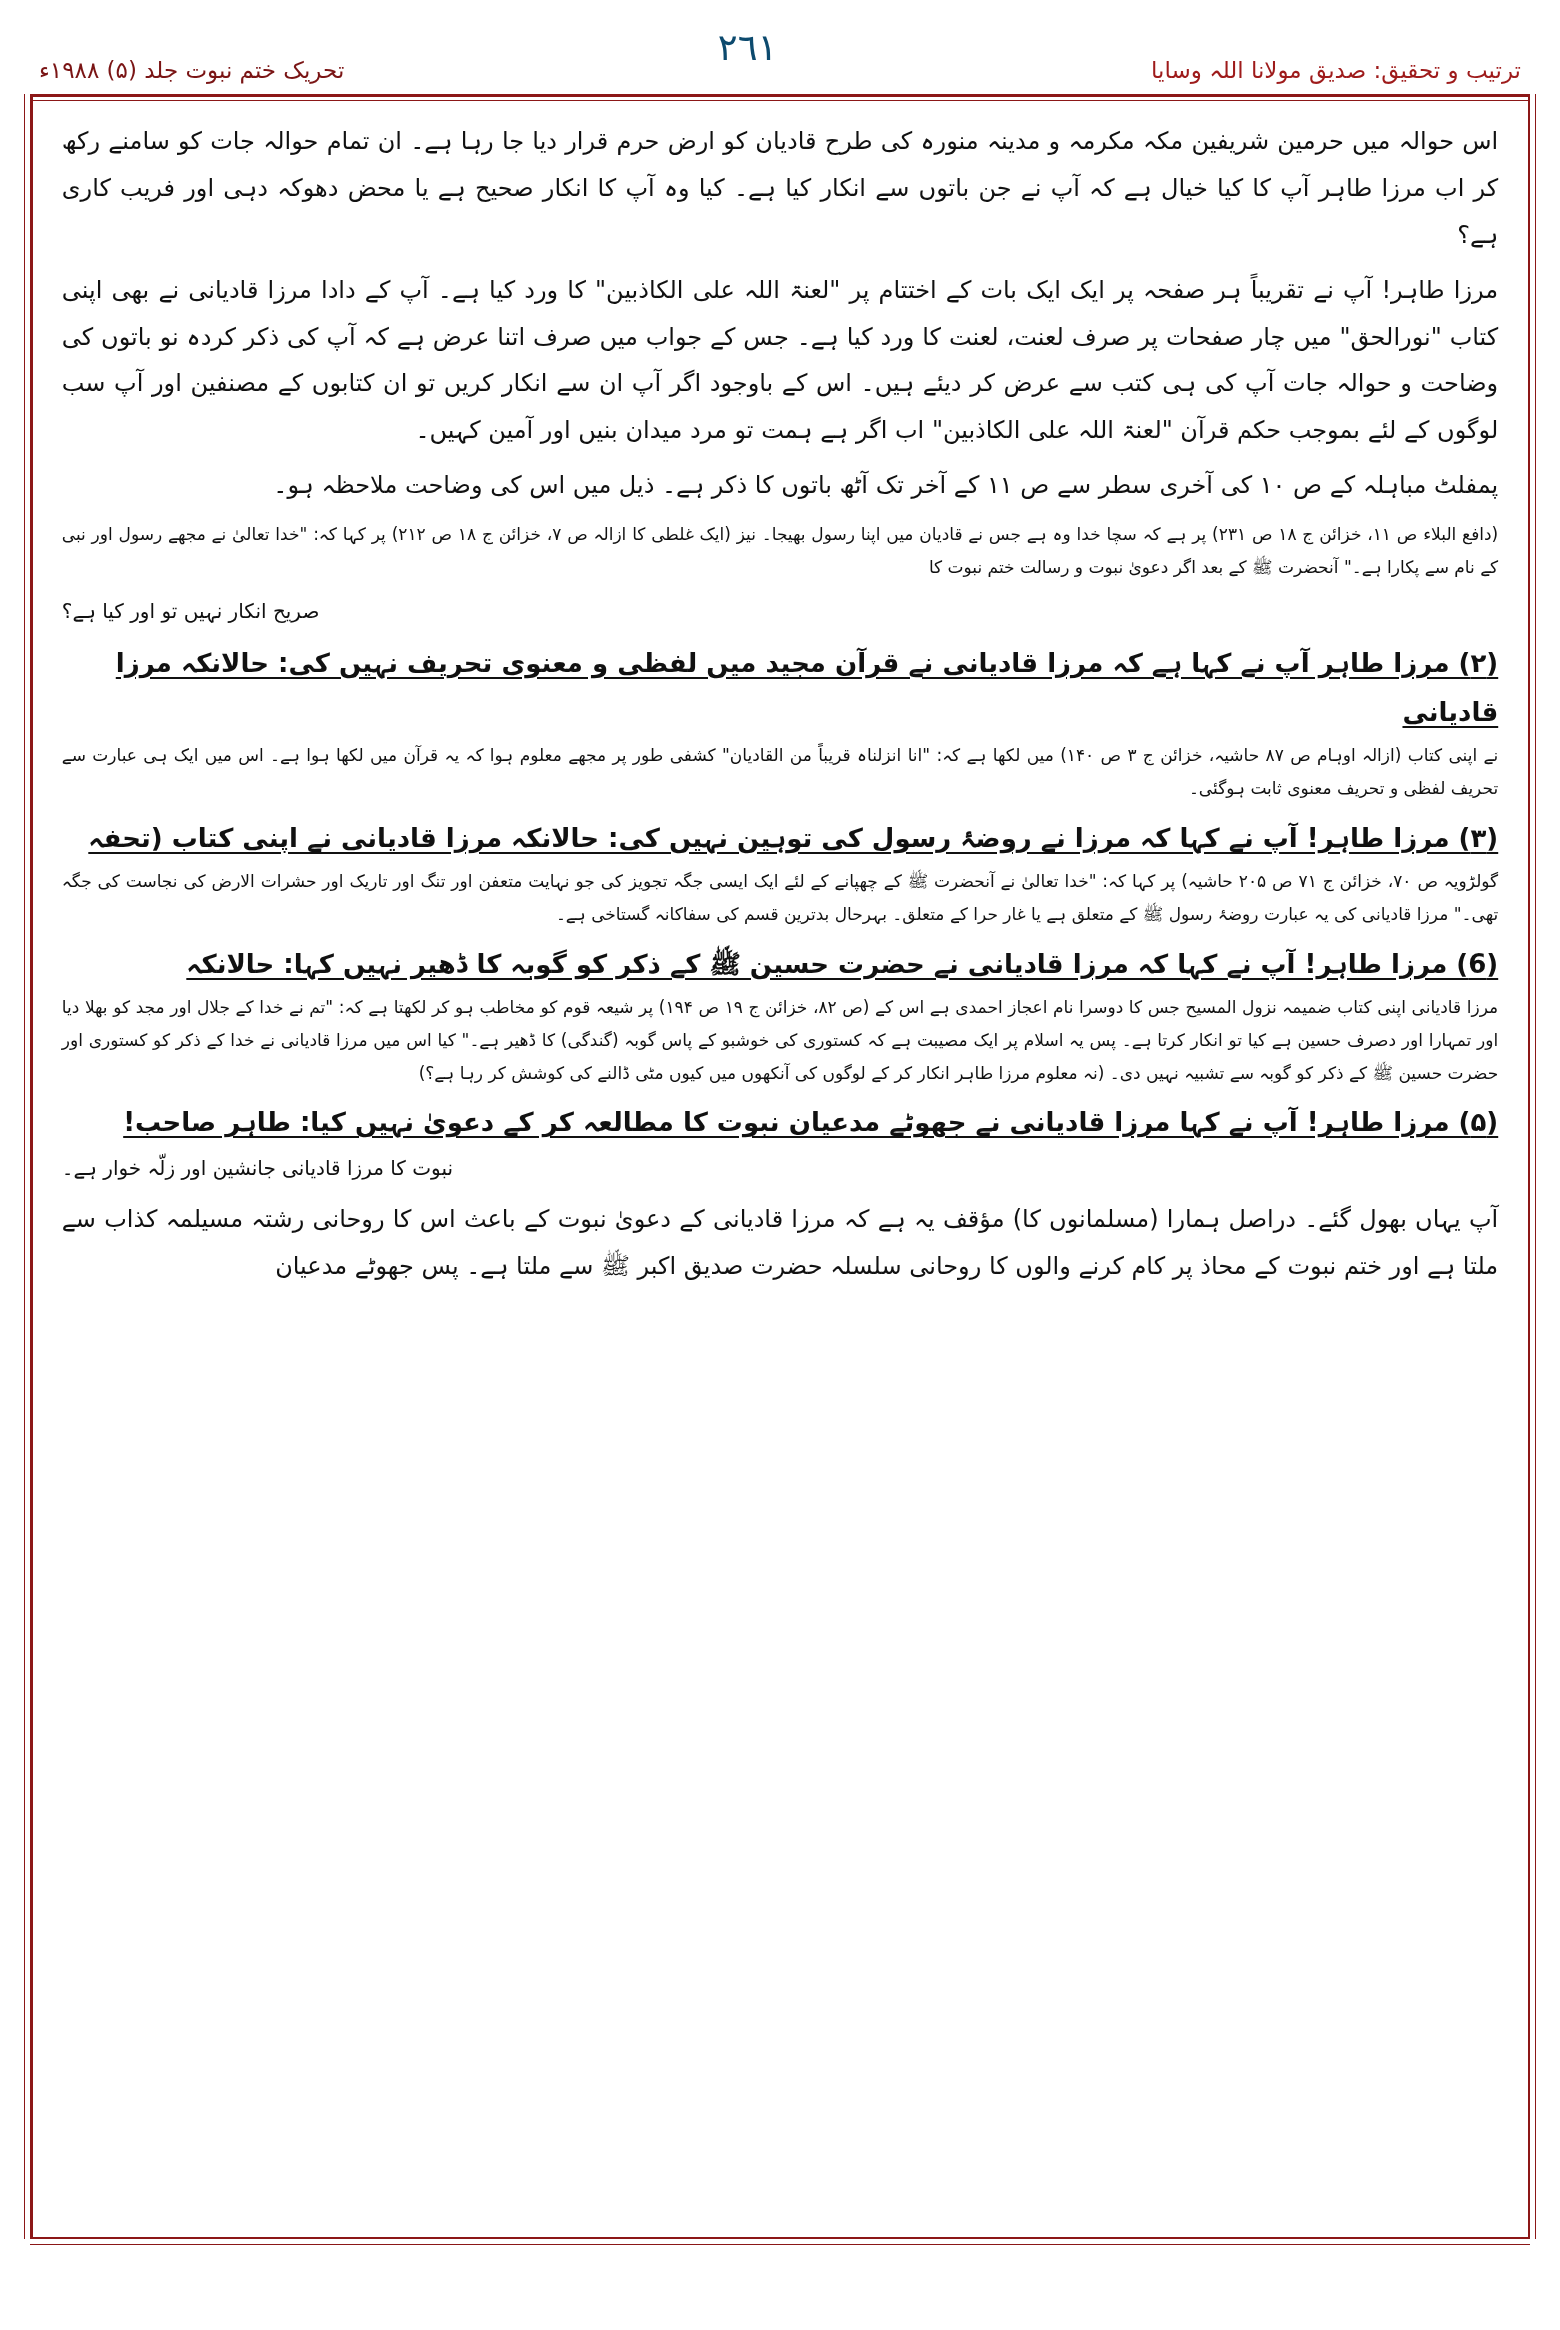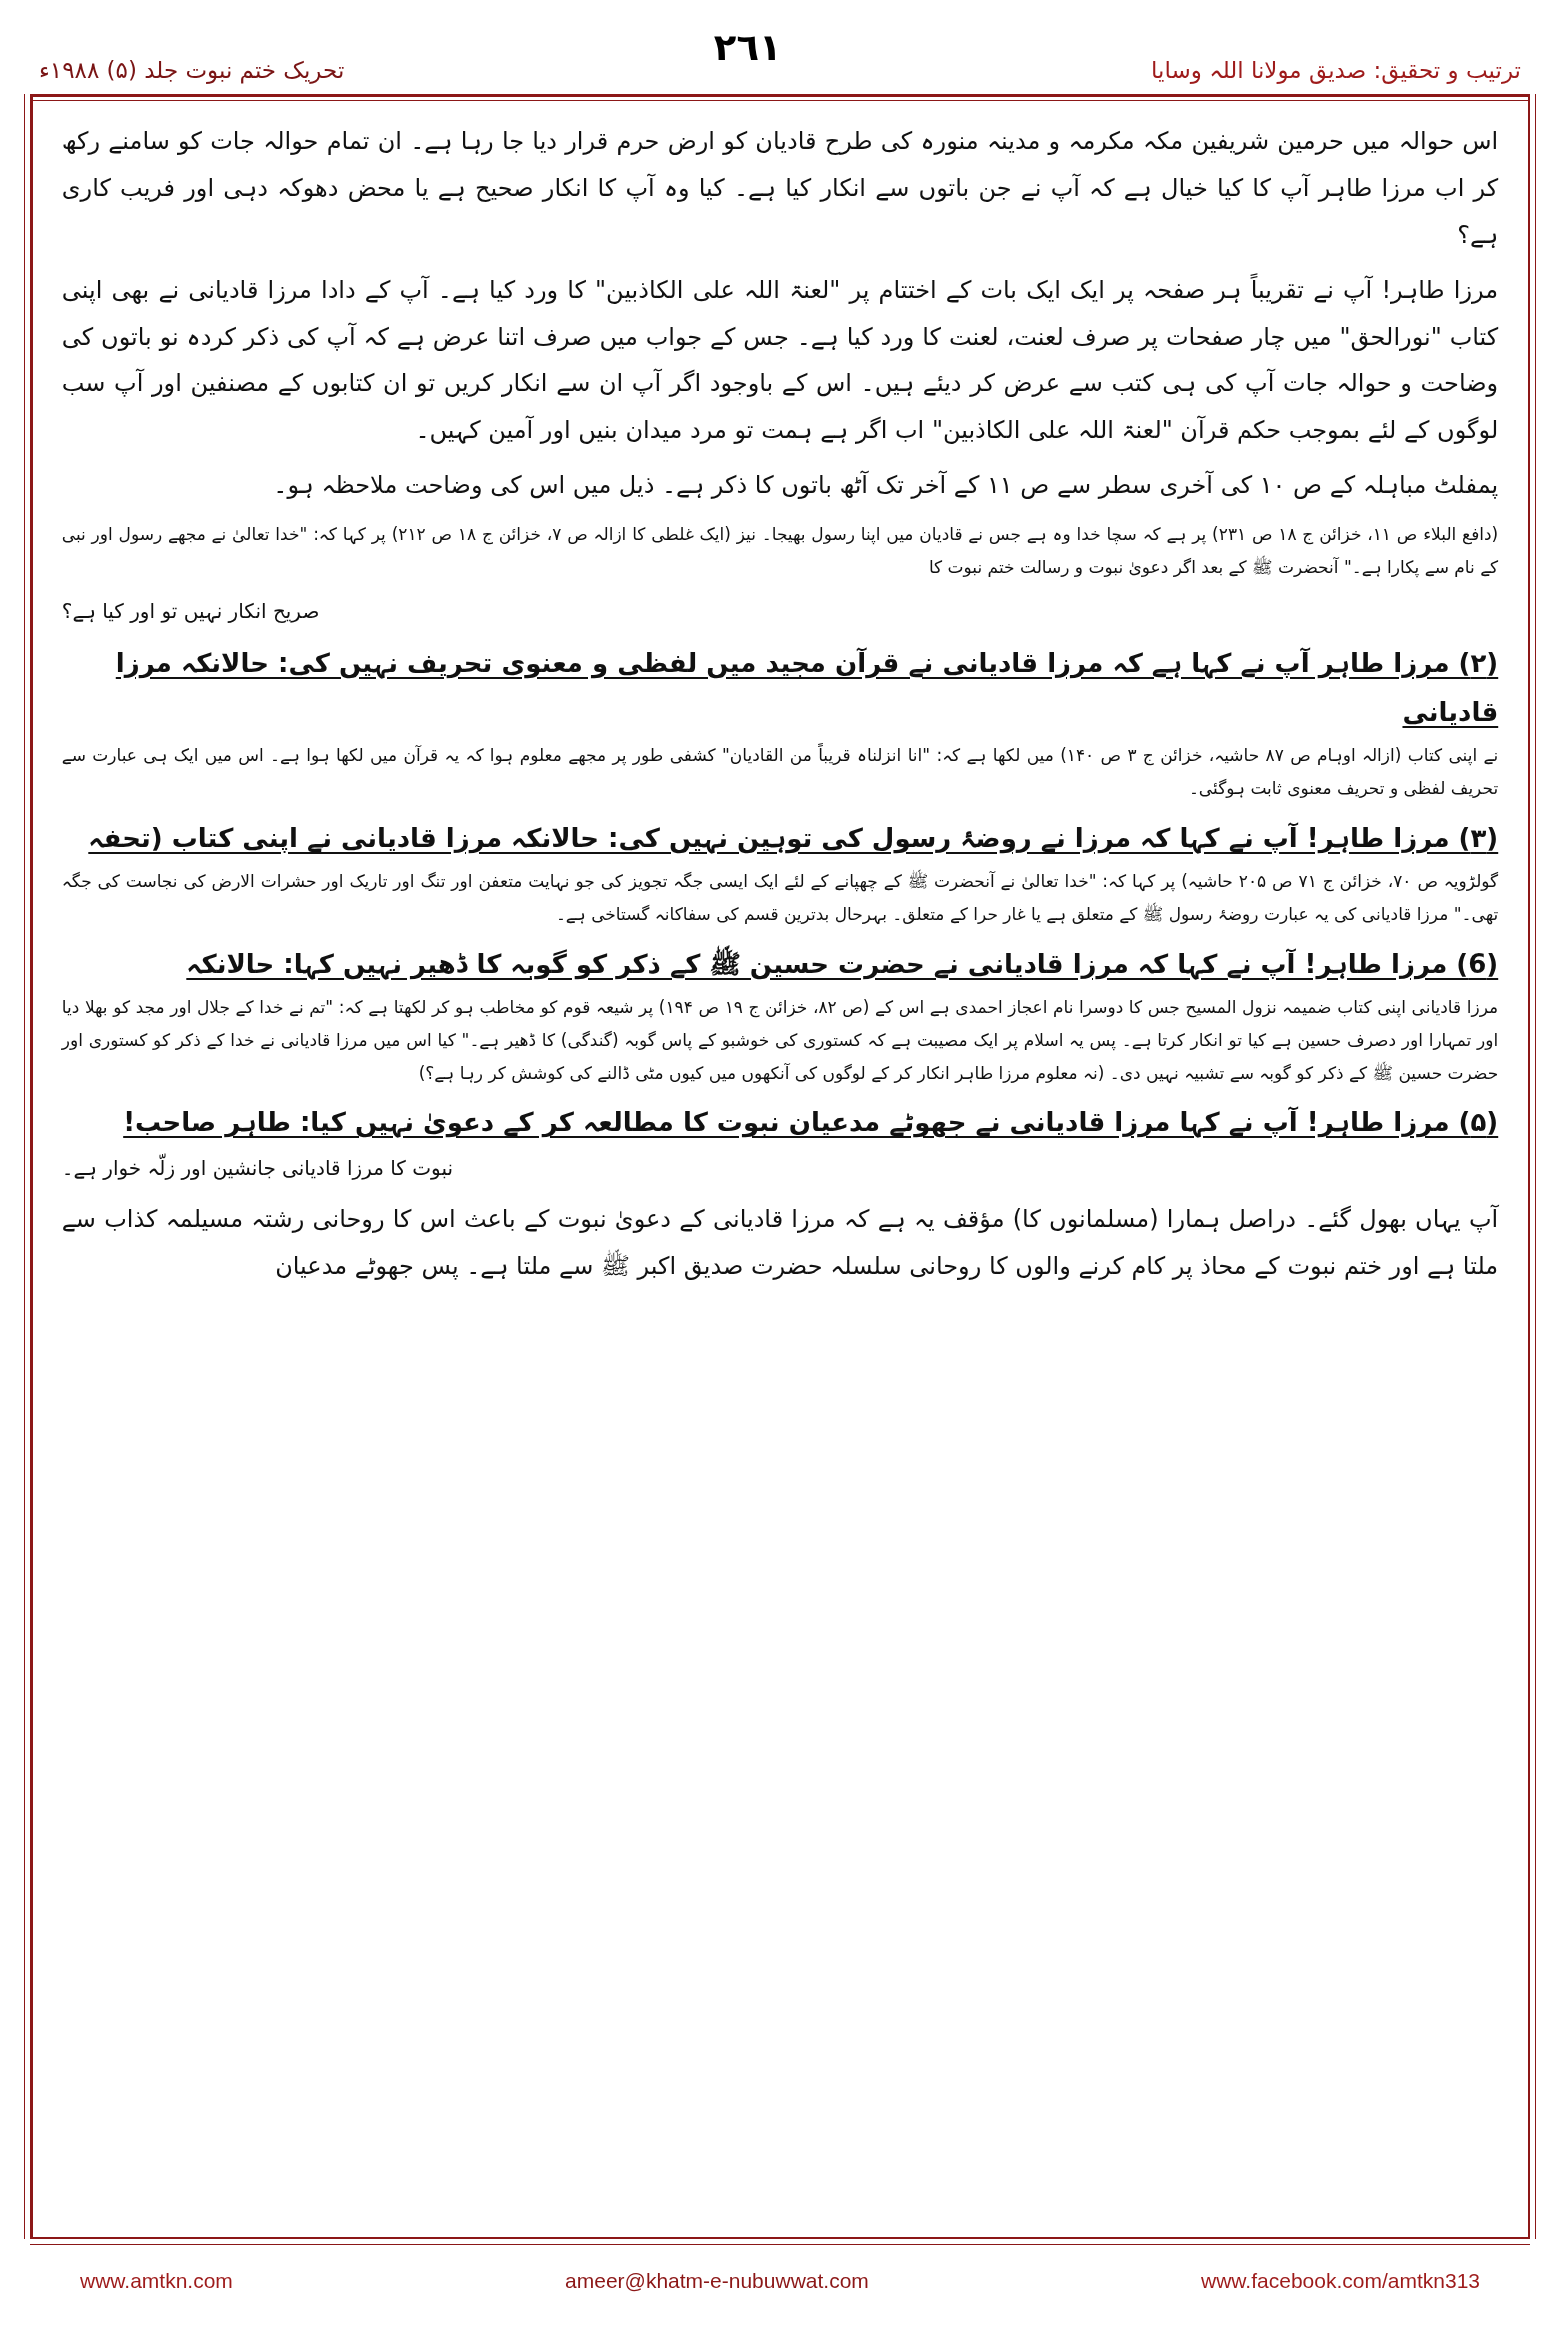--- a/index.html
+++ b/index.html
@@ -38,23 +38,23 @@
     color: #9e1b1b;
     white-space: nowrap;
     line-height: 1.6;
     margin-top: 47px;
   }
   .header-left {
     color: #7a1515;
   }
   .header-center {
     font-size: 37px;
-    color: #000000;
+    color: #0c4a6e;
     letter-spacing: 1.7px;
-    font-weight: bold;
+    font-weight: normal;
   }
   .header-rule {
     position: absolute;
     top: 94px;
     left: 30px;
     right: 30px;
     height: 2.5px;
     background: #8c1717;
   }
   .header-rule2 {
@@ -212,20 +212,15 @@
     <p class="heading-line">
       <span class="underline">(۵) مرزا طاہر! آپ نے کہا مرزا قادیانی نے جھوٹے مدعیان نبوت کا مطالعہ کر کے دعویٰ نہیں کیا: طاہر صاحب!</span>
     </p>
     <p class="para tail-left">نبوت کا مرزا قادیانی جانشین اور زلّہ خوار ہے۔</p>
     <p class="para">آپ یہاں بھول گئے۔ دراصل ہمارا (مسلمانوں کا) مؤقف یہ ہے کہ مرزا قادیانی کے دعویٰ نبوت کے باعث اس کا روحانی رشتہ مسیلمہ کذاب سے ملتا ہے اور ختم نبوت کے محاذ پر کام کرنے والوں کا روحانی سلسلہ حضرت صدیق اکبر ﷺ سے ملتا ہے۔ پس جھوٹے مدعیان</p>
 
   </div>
 
   <div class="footer-rule"></div>
   <div class="footer-rule2"></div>
-  <div class="footer">
-    <a href="#" class="flink">www.amtkn.com</a>
-    <a href="#" class="flink mid">ameer@khatm-e-nubuwwat.com</a>
-    <a href="#" class="flink">www.facebook.com/amtkn313</a>
-  </div>
 
 </div>
 
 
 </body></html>

